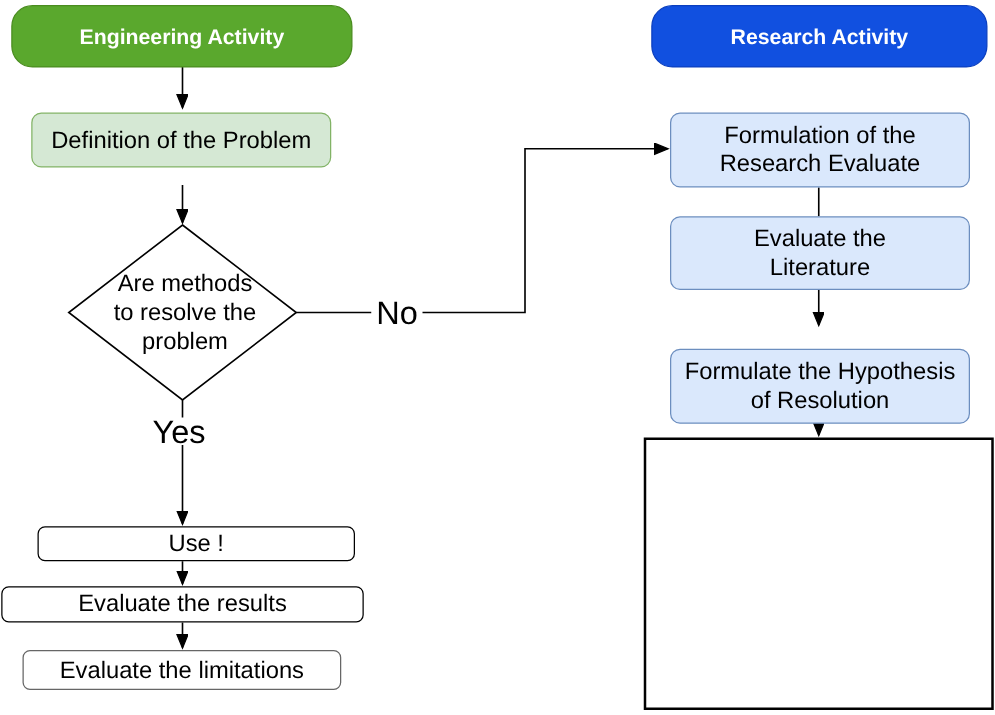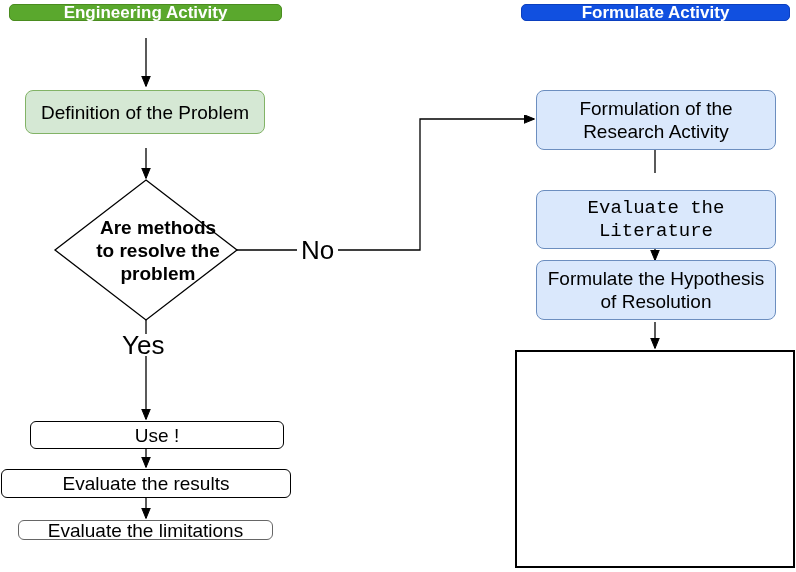--- a/index.html
+++ b/index.html
@@ -21,43 +21,43 @@
     position:relative;width:796px;height:572px;background:var(--page-bg);
     font-family:"Liberation Sans",sans-serif;color:var(--node-text);overflow:hidden;
   }
   .connectors{position:absolute;left:0;top:0;width:796px;height:572px;}
   .connectors path,.connectors polygon{stroke:var(--line);}
   .node,.header,.edge-label{
     position:absolute;display:flex;align-items:center;justify-content:center;
     text-align:center;box-sizing:border-box;line-height:23px;
   }
   .header{
-    height:17px;top:4px;border-radius:5px;color:var(--header-text);
+    height:50px;top:4px;border-radius:17px;color:var(--header-text);
     font-size:17px;font-weight:700;
   }
   .header-eng{left:9px;width:273px;background:var(--engineering-header-fill);border:1px solid var(--engineering-header-border);}
   .header-res{left:521px;width:269px;background:var(--research-header-fill);border:1px solid var(--research-header-border);}
   .node{font-size:19px;}
   .green-node{
     left:25px;top:90px;width:240px;height:44px;border-radius:8px;
     background:var(--green-box-fill);border:1px solid var(--green-box-border);
   }
   .blue-node{
     left:536px;width:240px;border-radius:8px;
     background:var(--blue-box-fill);border:1px solid var(--blue-box-border);
   }
   .blue-1{top:90px;height:60px;}
-  .blue-2{top:190px;height:59px;font-family:Liberation Mono, monospace;}
-  .blue-3{top:260px;height:60px;}
+  .blue-2{top:173px;height:59px;}
+  .blue-3{top:279px;height:60px;}
   .white-node{background:#ffffff;border:1.5px solid #000000;border-radius:6px;}
   .use-node{left:30px;top:421px;width:254px;height:28px;}
   .results-node{left:1px;top:469px;width:290px;height:29px;text-align:right;}
-  .limitations-node{left:18px;top:520px;width:255px;height:20px;border-color:#666666;}
+  .limitations-node{left:18px;top:520px;width:255px;height:32px;border-color:#666666;}
   .result-box{left:515px;top:350px;width:280px;height:218px;background:#ffffff;border:2px solid #000000;border-radius:0;}
-  .diamond-text{left:78px;top:214px;width:160px;height:72px;font-weight:bold;}
+  .diamond-text{left:68px;top:214px;width:160px;height:72px;}
   .ws{white-space:pre-line;}
   .edge-label{font-size:26px;background:var(--page-bg);padding:0 4px;height:22px;}
   .label-yes{left:118px;top:334px;}
   .label-no{left:297px;top:239px;}
 </style>
 </head>
 <body>
 
 <div class="canvas">
 
@@ -77,33 +77,33 @@
     <path d="M146,498 V518" fill="none" stroke-width="1.3" marker-end="url(#arrow)"></path>
 
     <path d="M237,250 H420 V119 H534" fill="none" stroke-width="1.3" marker-end="url(#arrow)"></path>
 
     <path d="M655,150 V173" fill="none" stroke-width="1.3"></path>
     <path d="M655,232 V260" fill="none" stroke-width="1.3" marker-end="url(#arrow)"></path>
     <path d="M655,322 V348" fill="none" stroke-width="1.3" marker-end="url(#arrow)"></path>
   </svg>
 
   <div class="header header-eng">Engineering Activity</div>
-  <div class="header header-res">Formulate Activity</div>
+  <div class="header header-res">Research Activity</div>
 
   <div class="node green-node">Definition of the Problem</div>
   <div class="node diamond-text ws">Are methods
 to resolve the
 problem</div>
   <div class="edge-label label-yes">Yes</div>
   <div class="edge-label label-no">No</div>
   <div class="node white-node use-node">Use !</div>
   <div class="node white-node results-node">Evaluate the results</div>
   <div class="node white-node limitations-node">Evaluate the limitations</div>
 
   <div class="node blue-node blue-1 ws">Formulation of the
-Research Activity</div>
+Research Evaluate</div>
   <div class="node blue-node blue-2 ws">Evaluate the
 Literature</div>
   <div class="node blue-node blue-3 ws">Formulate the Hypothesis
 of Resolution</div>
   <div class="node result-box"></div>
 
 </div>
 
 </body></html>

